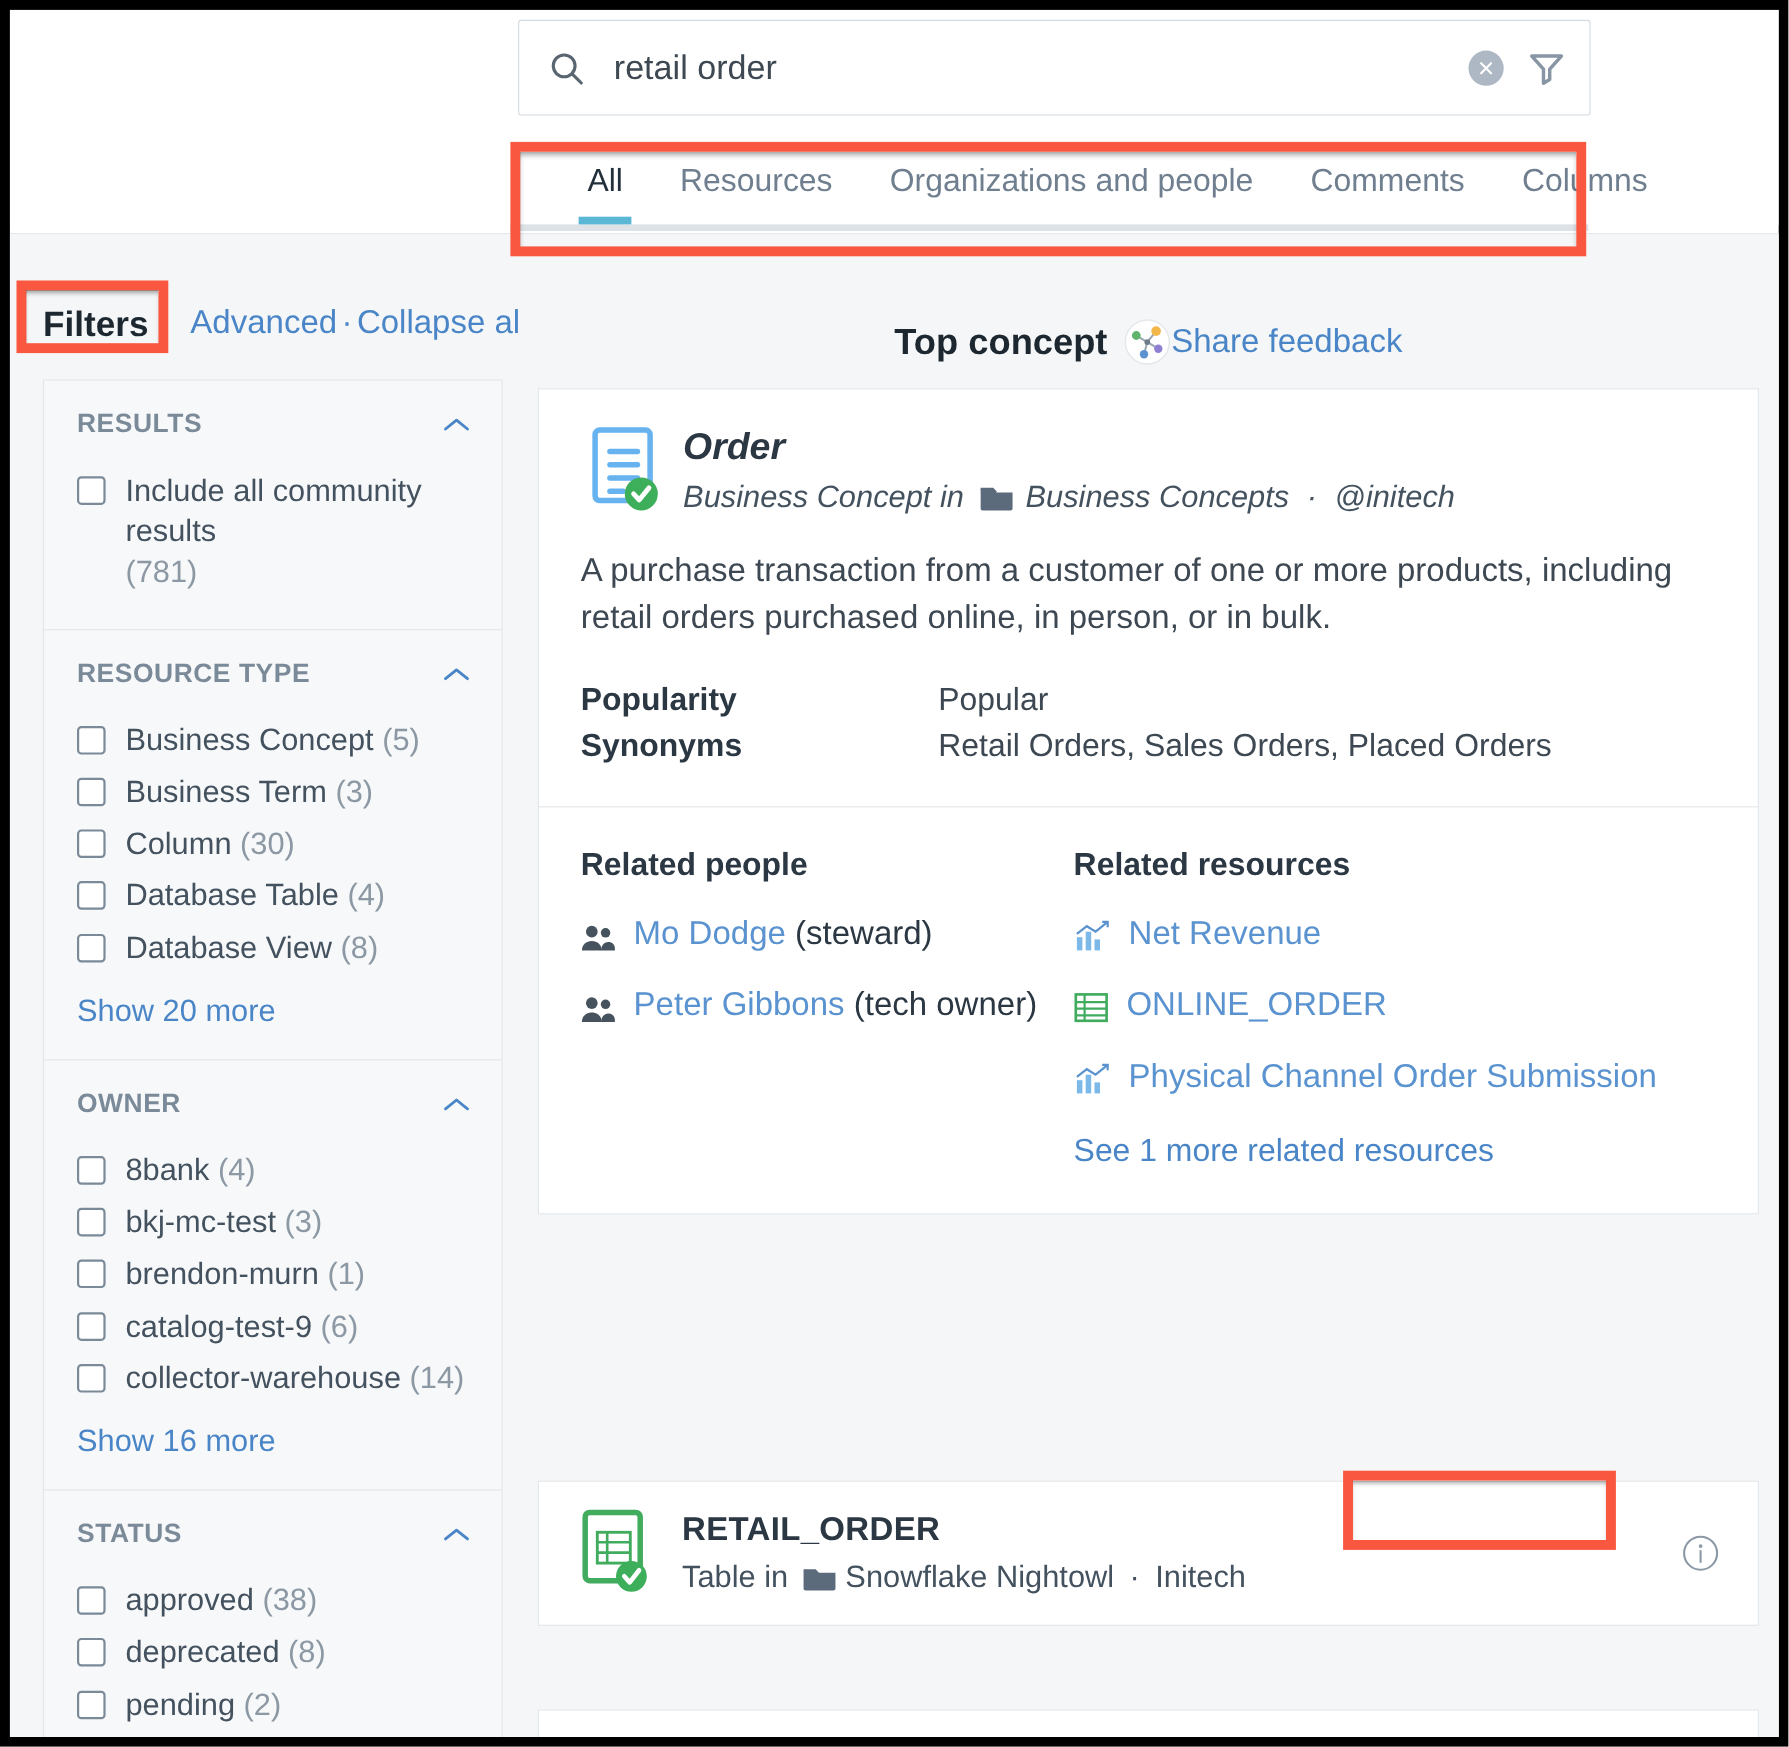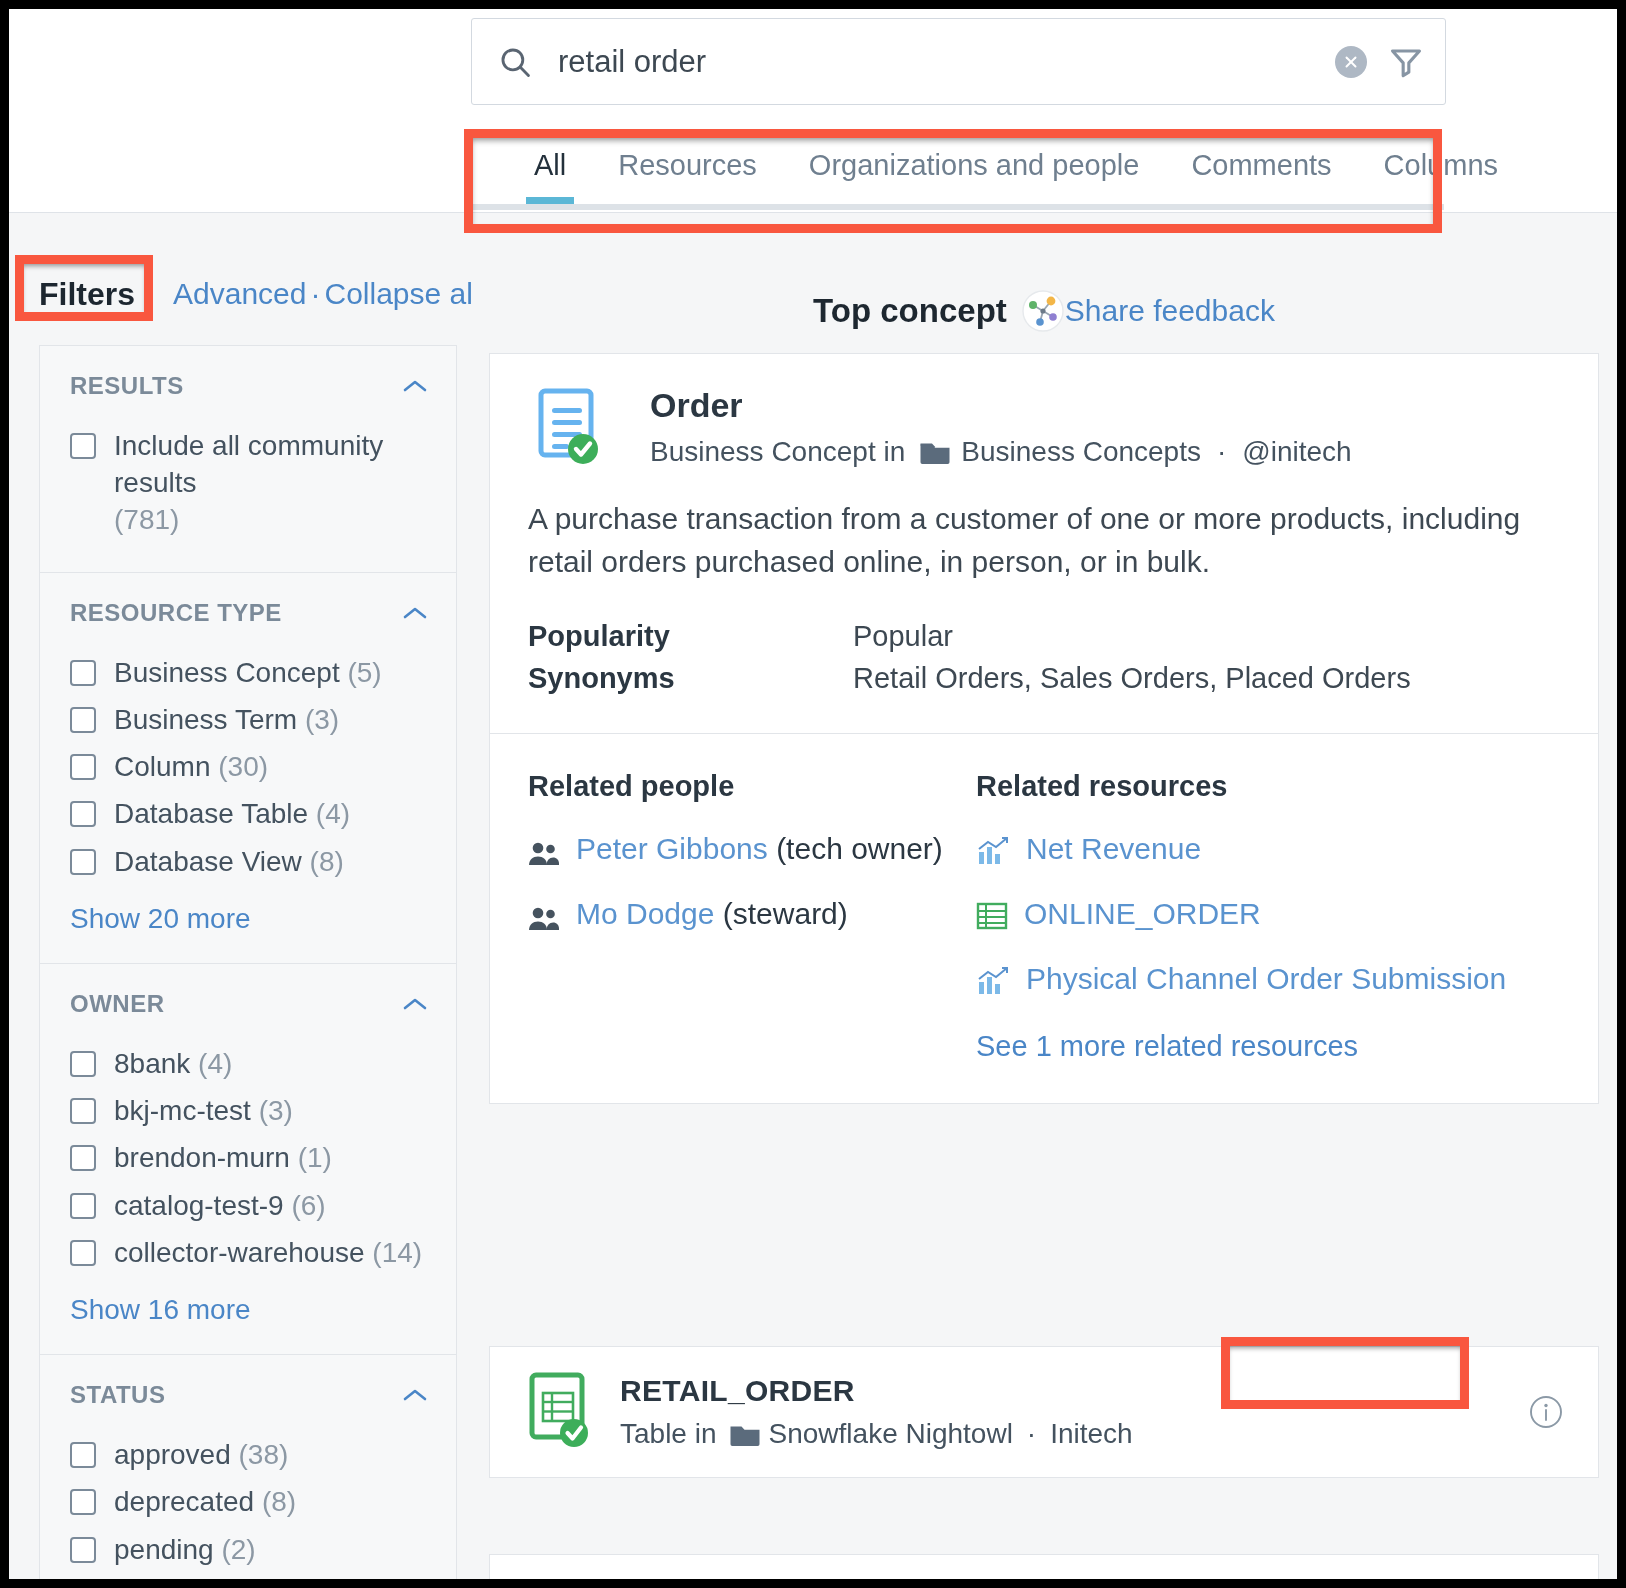--- a/index.html
+++ b/index.html
@@ -248,21 +248,21 @@
   .graph-icon { width: 44px; height: 44px; }
 
   .card {
     position: absolute;
     left: 18px; top: 140px;
     width: 1110px;
     background: #fff;
     border: 1px solid #e2e5e9;
   }
   .card-top { padding: 32px 38px 34px 38px; }
-  .concept-head { display: flex; align-items: center; gap: 40px; }
+  .concept-head { display: flex; align-items: flex-end; gap: 11px; font-style: italic; }
   .concept-icon { width: 82px; height: 82px; flex: 0 0 82px; position: relative; }
   .concept-name {
     font-size: 34px; font-weight: bold; color: #2b3742; line-height: 1.15;
   }
   .concept-sub {
     font-size: 28px; color: #44525f; margin-top: 10px;
     display: flex; align-items: center; gap: 8px; flex-wrap: wrap;
   }
   .folder-icon { width: 32px; height: 26px; flex:0 0 32px; color:#5b6b7c; margin: 0 2px 0 6px;}
   .concept-desc {
@@ -572,32 +572,32 @@
             <div class="rel-title">Related people</div>
             <div class="rel-item">
               <span class="people-icon">
                 <svg viewBox="0 0 32 26">
                     <circle cx="10" cy="7" r="5.3" fill="#46535f"></circle>
                     <circle cx="22.5" cy="8" r="4.3" fill="#46535f"></circle>
                     <path d="M1 24c0-5.3 4-8.6 9-8.6s9 3.3 9 8.6z" fill="#46535f"></path>
                     <path d="M18.5 24c0-4.6 2.9-7.6 6.7-7.6 3.3 0 5.8 2.4 5.8 6.2V24z" fill="#46535f"></path>
                   </svg>
               </span>
-              <span><a class="rel-link">Peter Gibbons</a> <span class="rel-paren">(tech owner)</span></span>
+              <span><a class="rel-link">Mo Dodge</a> <span class="rel-paren">(steward)</span></span>
             </div>
             <div class="rel-item">
               <span class="people-icon">
                 <svg viewBox="0 0 32 26">
                     <circle cx="10" cy="7" r="5.3" fill="#46535f"></circle>
                     <circle cx="22.5" cy="8" r="4.3" fill="#46535f"></circle>
                     <path d="M1 24c0-5.3 4-8.6 9-8.6s9 3.3 9 8.6z" fill="#46535f"></path>
                     <path d="M18.5 24c0-4.6 2.9-7.6 6.7-7.6 3.3 0 5.8 2.4 5.8 6.2V24z" fill="#46535f"></path>
                   </svg>
               </span>
-              <span><a class="rel-link">Mo Dodge</a> <span class="rel-paren">(steward)</span></span>
+              <span><a class="rel-link">Peter Gibbons</a> <span class="rel-paren">(tech owner)</span></span>
             </div>
           </div>
 
           <div class="rel-col-right">
             <div class="rel-title">Related resources</div>
 
             <div class="rel-item">
               <span class="chart-icon">
                 <svg viewBox="0 0 34 30">
                   <rect x="3" y="16" width="5" height="12" fill="#7cb9e8"></rect>

